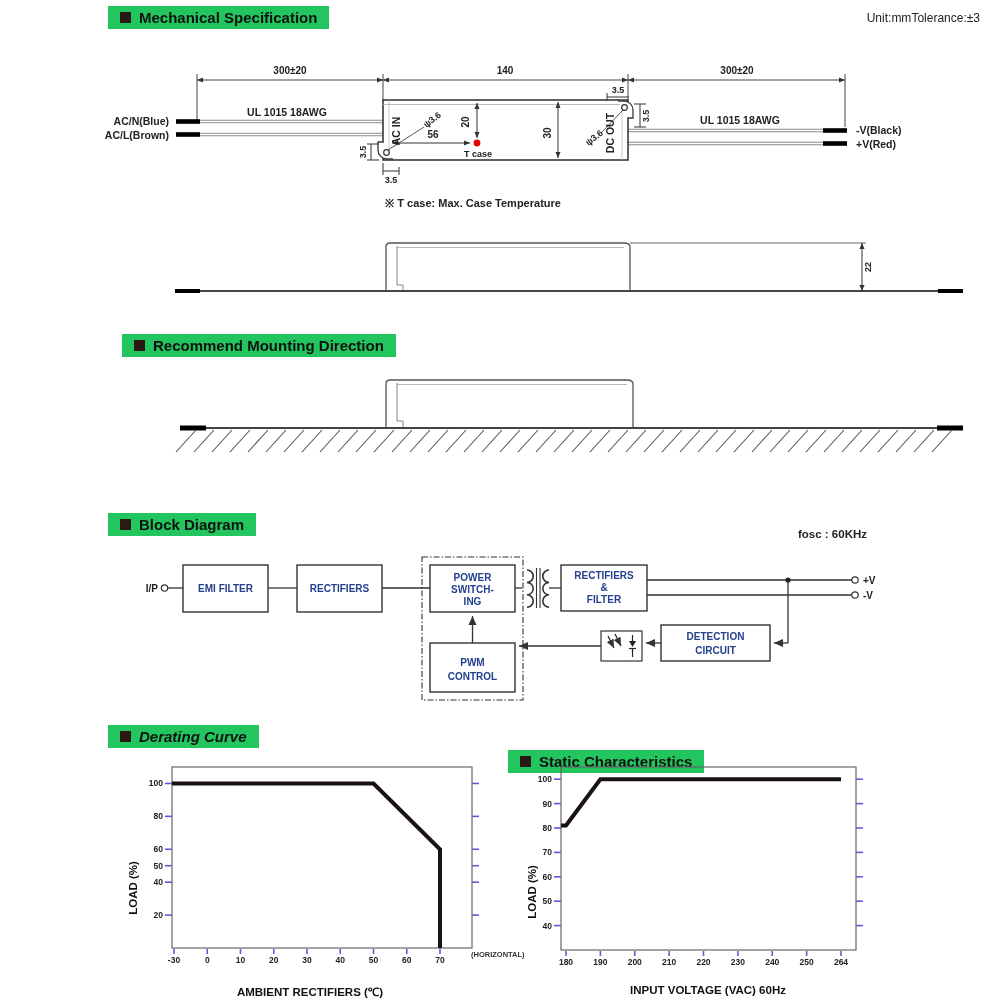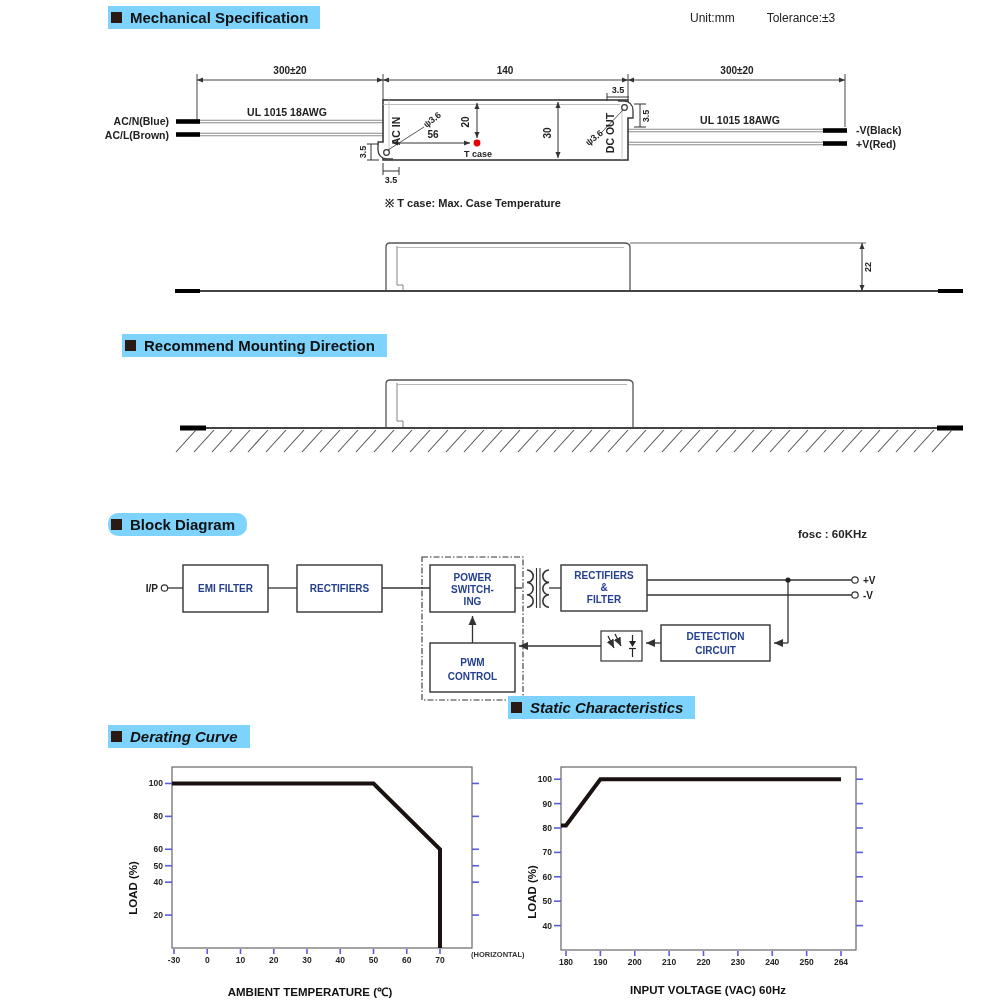--- a/index.html
+++ b/index.html
@@ -3,21 +3,21 @@
 <meta charset="utf-8">
 <style>
   html,body{margin:0;padding:0;}
   body{
     width:1000px;height:1000px;position:relative;background:#fff;
     font-family:"Liberation Sans",sans-serif;color:#222;overflow:hidden;
   }
   .abs{position:absolute;}
   .sec{
     position:absolute;display:inline-flex;align-items:center;
-    background:#7dd3fc;padding:3px 12px 3px 3px;font-size:15px;font-weight:bold;color:#111;
+    background:#22c55e;padding:3px 12px 3px 12px;font-size:15px;font-weight:bold;color:#111;
   }
   .sec .bullet{width:11px;height:11px;background:#2a1a13;display:inline-block;margin-right:8px;}
   .note{position:absolute;font-size:12px;color:#222;}
   .small-note{position:absolute;font-size:11px;font-weight:bold;color:#222;}
   .fosc{position:absolute;font-size:11.5px;font-weight:bold;color:#222;}
   .axis-title{position:absolute;font-size:11.5px;font-weight:bold;color:#111;text-align:center;}
   .ylab{position:absolute;width:120px;text-align:center;transform:rotate(-90deg);}
   .annot{position:absolute;font-size:7.5px;font-weight:bold;color:#333;}
   svg{position:absolute;overflow:visible;font-family:"Liberation Sans",sans-serif;}
   svg text{fill:#222;}
@@ -27,21 +27,21 @@
   .blocktxt{font-size:10px;font-weight:bold;fill:#24408e;}
   .termtxt{font-size:10px;font-weight:bold;fill:#222;}
 </style>
 </head>
 <body>
 
 <div class="sec" style="left:108px;top:6px;">
   <span class="bullet"></span>
   <span>Mechanical Specification</span>
 </div>
-<div class="note" style="left:690px;top:11px;width:290px;display:flex;gap:32px;">
+<div class="note" style="left:690px;top:11px;width:290px;display:flex;justify-content:flex-end;">
   <span>Unit:mm</span>
   <span>Tolerance:±3</span>
 </div>
 
 <svg class="abs" style="left:100px;top:45px;" width="880" height="190" viewBox="100 45 880 190">
   <defs>
     <marker id="a1" viewBox="0 0 10 10" refX="9" refY="5" markerWidth="7" markerHeight="7" orient="auto-start-reverse">
       <path d="M0,1.2 L9,5 L0,8.8 z" fill="#333"></path>
     </marker>
   </defs>
@@ -216,21 +216,21 @@
         <line x1="842" y1="452" x2="862" y2="430"></line>
         <line x1="860" y1="452" x2="880" y2="430"></line>
         <line x1="878" y1="452" x2="898" y2="430"></line>
         <line x1="896" y1="452" x2="916" y2="430"></line>
         <line x1="914" y1="452" x2="934" y2="430"></line>
         <line x1="932" y1="452" x2="952" y2="430"></line>
       </g>
   </g>
 </svg>
 
-<div class="sec" style="left:108px;top:513px;border-radius:10px;">
+<div class="sec" style="left:108px;top:513px;">
   <span class="bullet"></span>
   <span>Block Diagram</span>
 </div>
 <div class="fosc" style="left:798px;top:528px;">fosc : 60KHz</div>
 
 <svg class="abs" style="left:130px;top:550px;" width="760" height="160" viewBox="130 550 760 160">
   <defs>
     <marker id="a3" viewBox="0 0 10 10" refX="9" refY="5" markerWidth="8" markerHeight="8" orient="auto">
       <path d="M0,1 L9,5 L0,9 z" fill="#333"></path>
     </marker>
@@ -298,21 +298,21 @@
   <circle cx="855" cy="580" r="3.2" fill="#fff" stroke="#333" stroke-width="1.2"></circle>
   <circle cx="855" cy="595" r="3.2" fill="#fff" stroke="#333" stroke-width="1.2"></circle>
   <text class="termtxtt termtxt" x="863" y="584" text-anchor="start">+V</text>
   <text class="termtxt" x="863" y="599" text-anchor="start">-V</text>
 </svg>
 
 <div class="sec" style="left:108px;top:725px;font-style:italic;">
   <span class="bullet"></span>
   <span>Derating Curve</span>
 </div>
-<div class="sec" style="left:508px;top:696px;font-style:italic;">
+<div class="sec" style="left:508px;top:750px;">
   <span class="bullet"></span>
   <span>Static Characteristics</span>
 </div>
 
 <svg class="abs" style="left:110px;top:760px;" width="410" height="212" viewBox="110 760 410 212">
     <rect x="172" y="767" width="300" height="181" fill="none" stroke="#666" stroke-width="1.2"></rect>
     <line x1="165" y1="915.0909090909091" x2="172" y2="915.0909090909091" stroke="#5c5cdb" stroke-width="1.6"></line>
     <line x1="472" y1="915.0909090909091" x2="479" y2="915.0909090909091" stroke="#5c5cdb" stroke-width="1.6"></line>
     <text x="163" y="918.0909090909091" text-anchor="end" font-size="8.5" font-weight="bold" fill="#3a3a3a">20</text>
     <line x1="165" y1="882.1818181818182" x2="172" y2="882.1818181818182" stroke="#5c5cdb" stroke-width="1.6"></line>
@@ -391,15 +391,15 @@
     <line x1="806.625" y1="951" x2="806.625" y2="956" stroke="#5c5cdb" stroke-width="1.6"></line>
     <text x="806.625" y="965" text-anchor="middle" font-size="8.5" font-weight="bold" fill="#3a3a3a">250</text>
     <line x1="841" y1="951" x2="841" y2="956" stroke="#5c5cdb" stroke-width="1.6"></line>
     <text x="841" y="965" text-anchor="middle" font-size="8.5" font-weight="bold" fill="#3a3a3a">264</text>
     <polyline points="561,825.56 566,825.56 600.375,779.2 841,779.2" fill="none" stroke="#1a1210" stroke-width="4" stroke-linejoin="miter"></polyline>
   </svg>
 
 <div class="annot" style="left:456px;top:950px;margin-left:15px;">(HORIZONTAL)</div>
 
 <div class="axis-title ylab" style="left:73px;top:882px;">LOAD (%)</div>
-<div class="axis-title" style="left:180px;top:984px;width:260px;">AMBIENT TEMPERATURE (℃)</div>
+<div class="axis-title" style="left:180px;top:984px;width:260px;">AMBIENT RECTIFIERS (℃)</div>
 <div class="axis-title ylab" style="left:472px;top:886px;">LOAD (%)</div>
 <div class="axis-title" style="left:578px;top:984px;width:260px;">INPUT VOLTAGE (VAC) 60Hz</div>
 
 </body></html>

